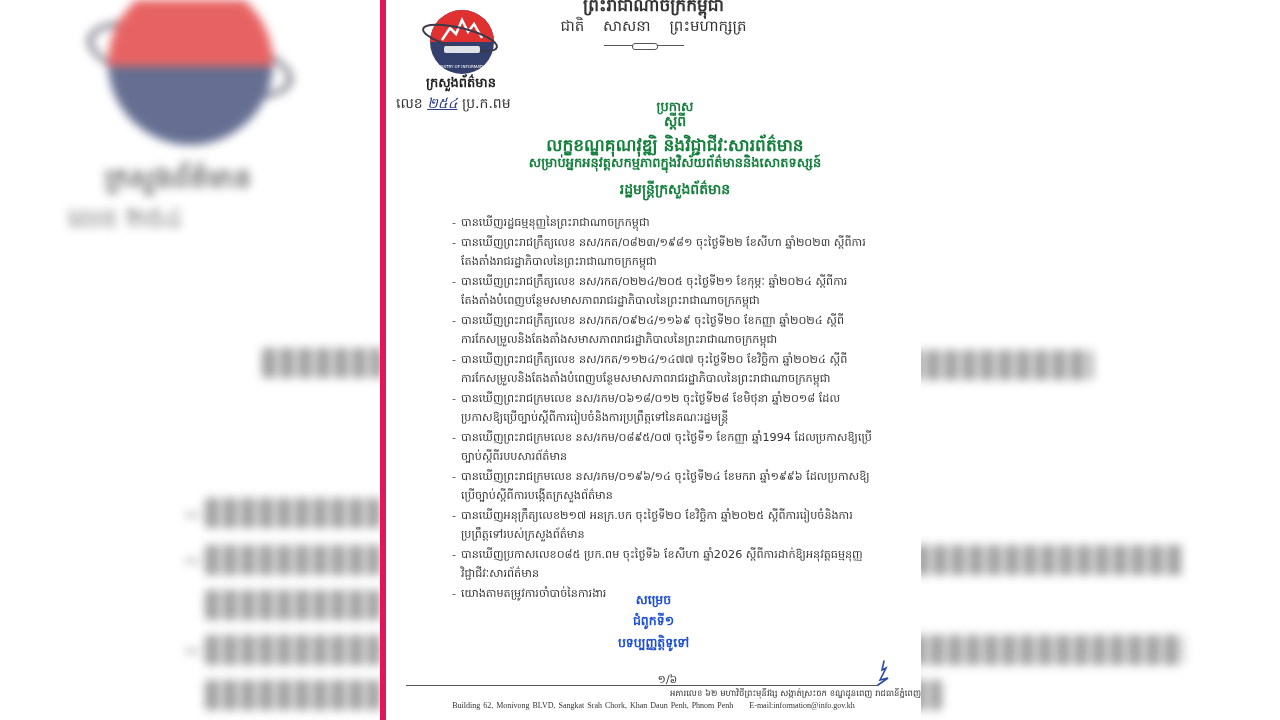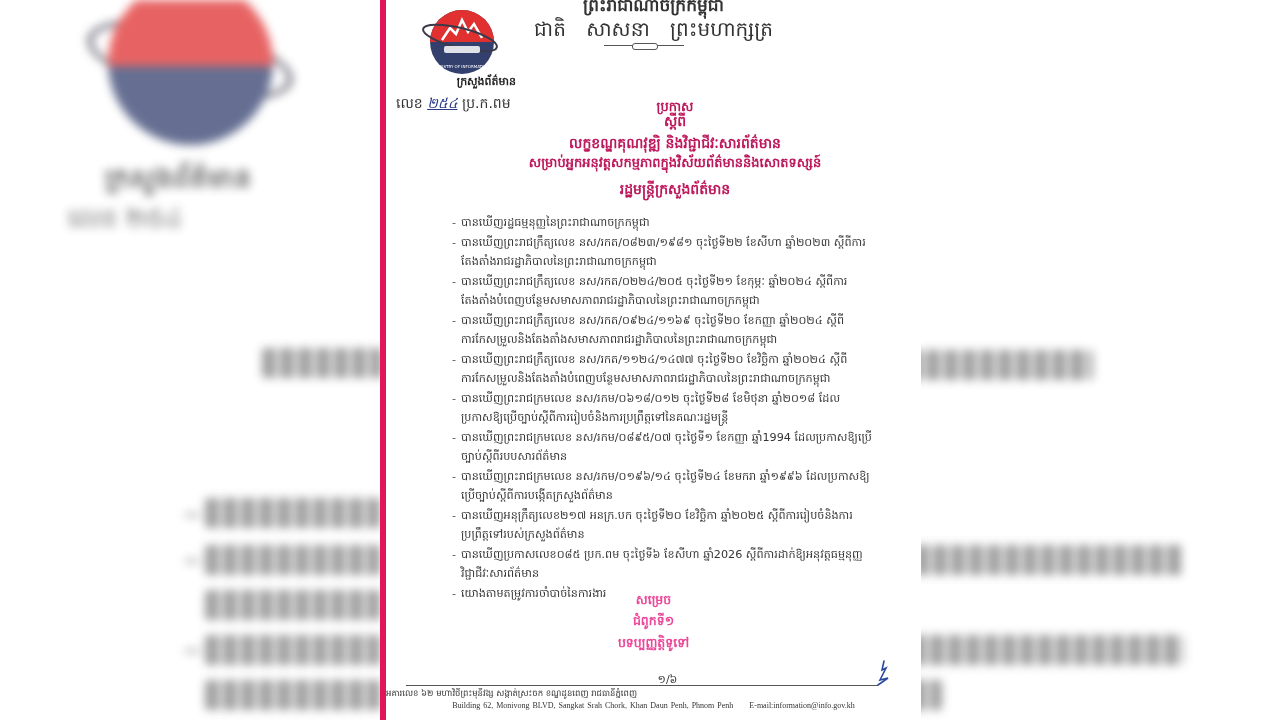--- a/index.html
+++ b/index.html
@@ -18,49 +18,49 @@
     .bg-dash { position: absolute; width: 14px; height: 6px; background: #bbb; }
 
     
     .frame-left { position: absolute; left: 380px; top: 0; width: 6px; height: 720px; background: #e0155a; }
     .frame-right { position: absolute; left: 905px; top: 0; width: 6px; height: 720px; background: #e0155a; }
 
     
     .page { position: absolute; left: 386px; top: 0; width: 535px; height: 720px; background: #ffffff; overflow: hidden; }
 
     .kingdom { position: absolute; left: 0; right: 0; top: -6px; text-align: center; font-size: 17px; font-weight: bold; color: #333; }
-    .motto { position: absolute; left: 0; right: 0; top: 16px; text-align: center; font-size: 20px; color: #333; word-spacing: 14px; }
+    .motto { position: absolute; left: 0; right: 0; top: 16px; text-align: center; font-size: 15px; color: #333; word-spacing: 14px; }
     .ornament { position: absolute; left: 218px; top: 45px; width: 80px; height: 1px; background: #555; }
     .ornament::after { content: ""; position: absolute; left: 28px; top: -2px; width: 24px; height: 5px; border-radius: 3px; border: 1px solid #555; background: #fff; }
 
     .logo { position: absolute; left: 34px; top: 6px; width: 80px; height: 70px; }
-    .ministry-name { position: absolute; left: 20px; top: 74px; width: 110px; text-align: right; font-size: 11px; font-weight: bold; color: #222; }
+    .ministry-name { position: absolute; left: 20px; top: 74px; width: 110px; text-align: center; font-size: 13px; font-weight: bold; color: #222; }
     .ref-no { position: absolute; left: 10px; top: 94px; font-size: 14px; color: #333; }
     .ref-no .handwritten { color: #2c3a8a; font-style: italic; text-decoration: underline; }
 
-    .title-block { position: absolute; left: 0; right: 0; text-align: center; font-weight: bold; color: #be185d; padding-left: 43px; }
+    .title-block { position: absolute; left: 0; right: 0; text-align: center; font-weight: bold; color: #15803d; padding-left: 43px; }
     .t1 { top: 98px; font-size: 13px; }
     .t2 { top: 112px; font-size: 14px; }
-    .t3 { top: 134px; font-size: 14px; }
+    .t3 { top: 134px; font-size: 17px; }
     .t4 { top: 154px; font-size: 13px; }
     .t5 { top: 180px; font-size: 14px; }
 
     .clauses { position: absolute; left: 66px; top: 213px; width: 420px; list-style: none; font-size: 11.2px; line-height: 19.5px; color: #333; }
     .clauses li { position: relative; padding-left: 9px; }
     .clauses li::before { content: "-"; position: absolute; left: 0; top: 0; color: #555; }
 
-    .decision { position: absolute; left: 0; right: 0; text-align: center; font-weight: bold; color: #ec4899; font-size: 12.5px; }
+    .decision { position: absolute; left: 0; right: 0; text-align: center; font-weight: bold; color: #1d4ed8; font-size: 12.5px; }
     .d1 { top: 592px; }
     .d2 { top: 613px; }
     .d3 { top: 635px; }
 
     .page-no { position: absolute; left: 0; right: 0; top: 672px; text-align: center; font-size: 11px; color: #333; padding-left: 28px; }
     .footer-rule { position: absolute; left: 20px; top: 685px; width: 472px; height: 1px; background: #555; }
     .signature { position: absolute; left: 488px; top: 660px; width: 16px; height: 26px; }
-    .footer-kh { position: absolute; left: 0; right: 0; top: 688px; text-align: left; font-size: 8.5px; color: #333; }
+    .footer-kh { position: absolute; left: 0; right: 0; top: 688px; text-align: right; font-size: 8.5px; color: #333; }
     .footer-en { position: absolute; left: 0; right: 0; top: 701px; text-align: center; font-size: 8px; color: #333; font-family: "Liberation Serif", serif; word-spacing: 1px; }
     .footer-en .gap { display: inline-block; width: 16px; }
   </style>
 </head>
 <body>
 
 <div class="bg-layer">
   <div class="bg-orbit"></div>
   <div class="bg-logo"></div>
   <div class="bg-ministry">ក្រសួងព័ត៌មាន</div>

